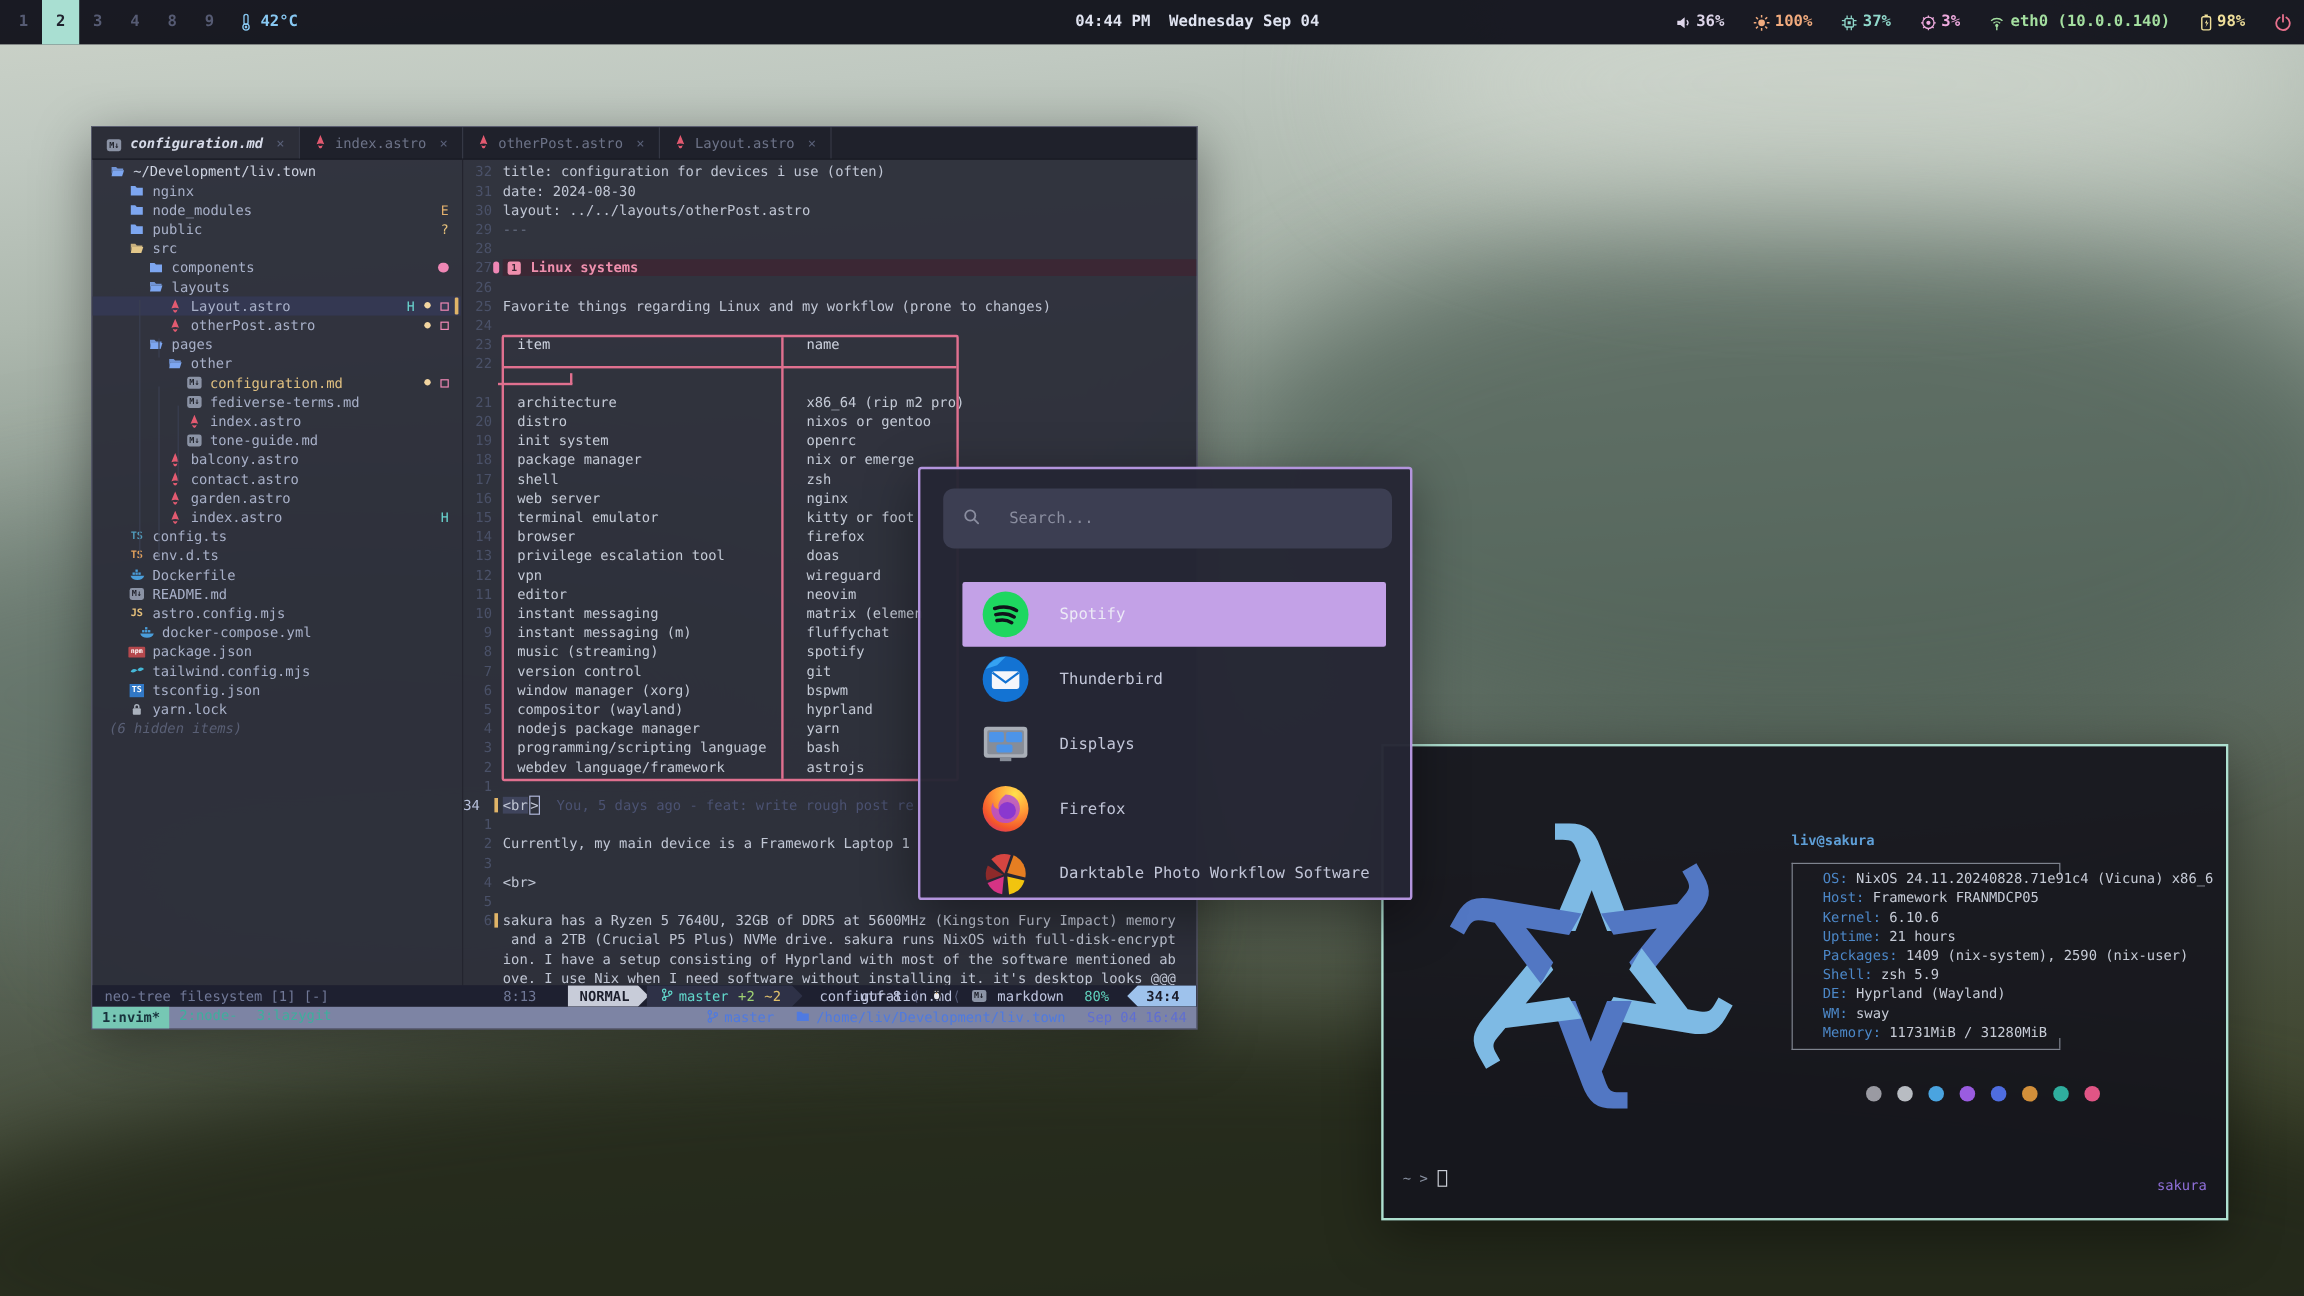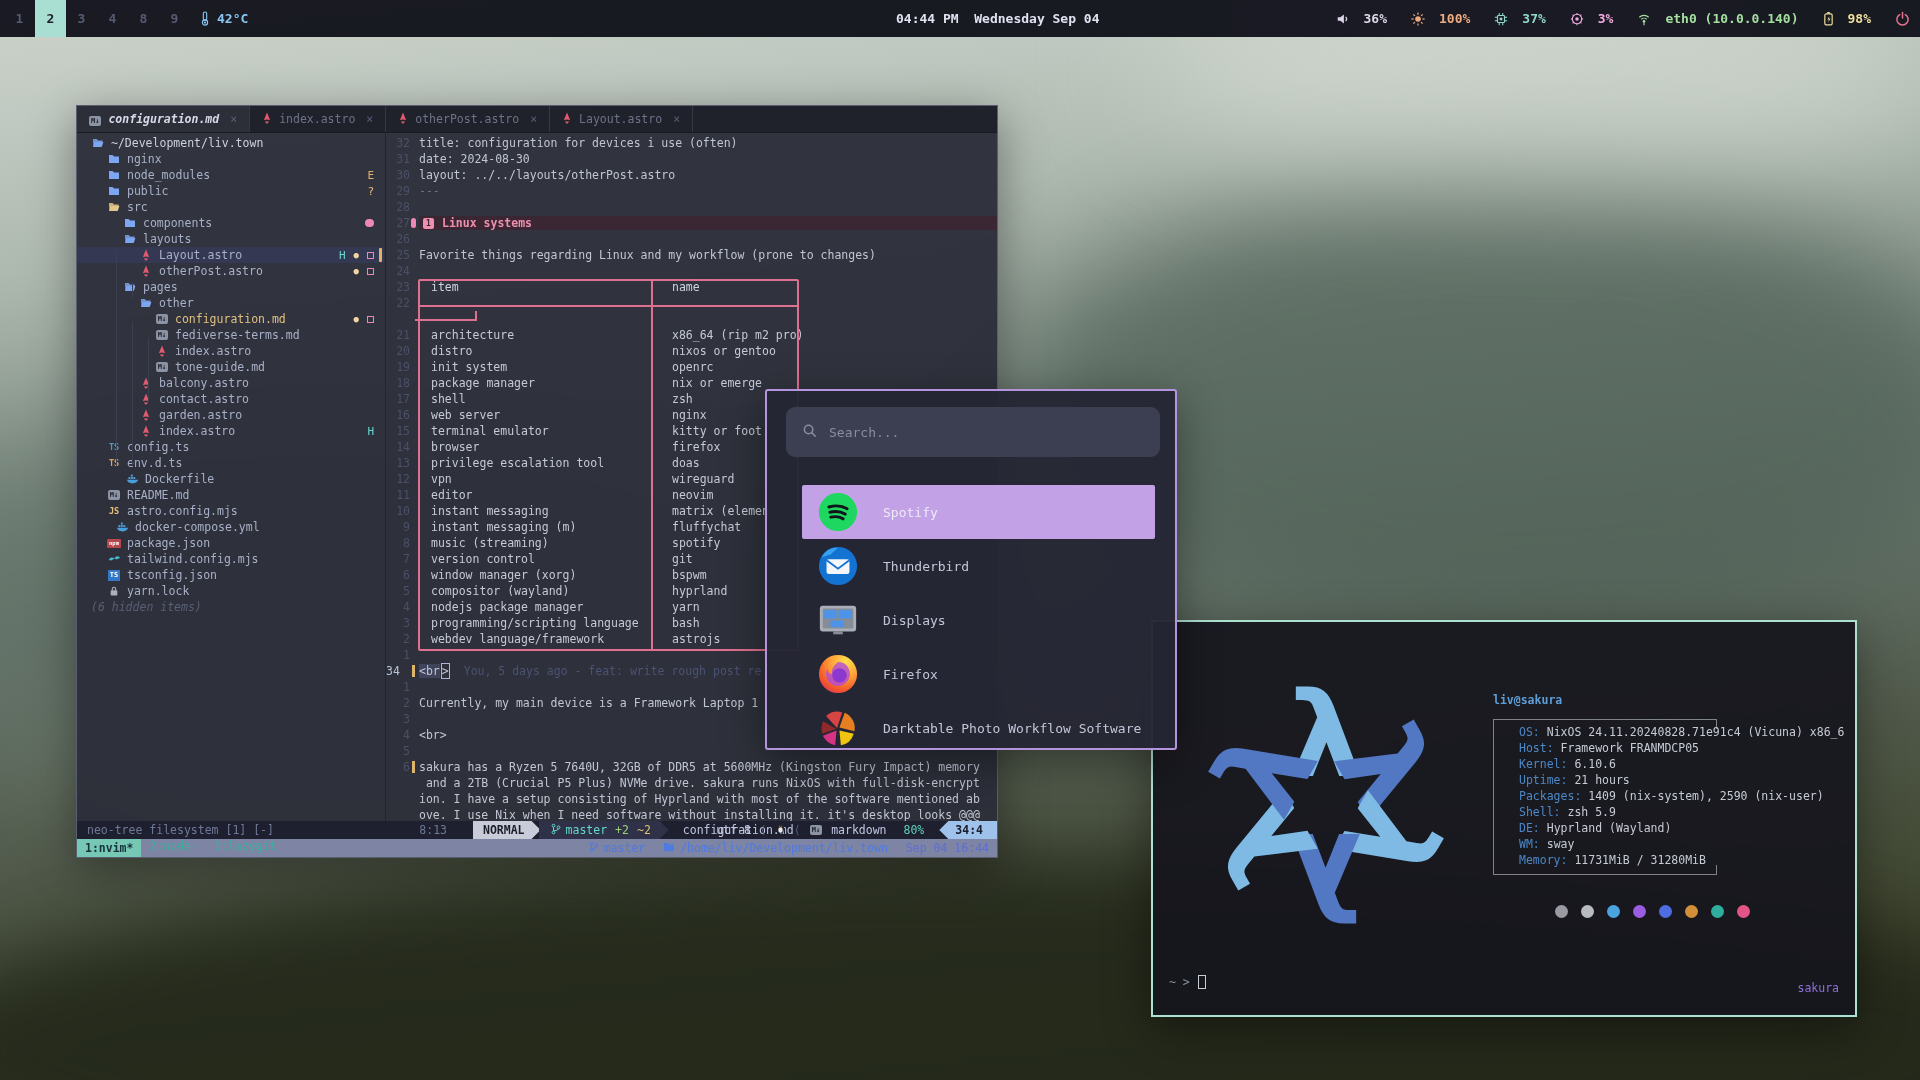--- a/index.html
+++ b/index.html
@@ -11,21 +11,21 @@
     background:linear-gradient(175deg,#ccd3c9 0%,#c0c9c1 10%,#adb8ae 22%,#93a096 34%,#7a897f 46%,#626f64 58%,#50594a 70%,#454c38 80%,#3a4029 90%,#2c3120 100%);}
   .wp-blob{position:absolute;border-radius:50%;}
   
   #topbar{left:0;top:0;width:1920px;height:37px;background:rgba(19,20,29,.97);color:#dfe3f0;font-size:13px;font-weight:bold;}
   #workspaces{position:absolute;left:4px;top:0;height:37px;display:flex;}
   .ws{width:31px;height:37px;display:flex;align-items:center;justify-content:center;color:#565b73;}
   .ws.active{background:#a9dfd2;color:#20222e;}
   #temp-module{position:absolute;left:200px;top:0;height:37px;display:flex;align-items:center;gap:7px;color:#88c8f2;}
   #clock{position:absolute;left:896px;top:0;height:37px;display:flex;align-items:center;white-space:pre;}
   #modules{position:absolute;right:10px;top:0;height:37px;display:flex;align-items:center;gap:24px;}
-  .mod{display:flex;align-items:center;gap:14px;}
+  .mod{display:flex;align-items:center;gap:4px;}
   .mod svg{display:block}
   
   .window{position:absolute;box-shadow:0 12px 44px rgba(0,0,0,.40);}
   #editor-window{left:76px;top:105px;width:922px;height:753px;border:1px solid #5a5d70;background:rgba(44,46,57,.96);}
   
   #tabbar{position:absolute;left:0;top:0;right:0;height:27px;background:#1f212b;display:flex;border-bottom:1px solid #191b23;}
   .tab{display:flex;align-items:center;gap:7px;padding:0 12px;border-right:1px solid #353845;color:#6d7388;font-size:11.5px;}
   .tab.active{background:#2c2e38;color:#d6dae8;font-style:italic;font-weight:bold;}
   .tab .close{color:#596078;font-style:normal;font-weight:normal;margin-left:4px}
   .mdchip{display:inline-block;background:#8b93a5;color:#1e2029;font-size:7px;font-weight:bold;line-height:10px;padding:0 2px;border-radius:2px;font-style:normal}
@@ -89,21 +89,21 @@
   #sl-pos{background:#9ec2ec;color:#1a1c2a;font-weight:bold;height:18px;display:flex;align-items:center;padding:0 14px 0 16px;margin-left:6px;
      clip-path:polygon(9px 0,100% 0,100% 100%,9px 100%,0 50%);}
   
   #tmuxbar{position:absolute;left:0;right:0;bottom:0;height:18px;background:#7d84a4;display:flex;align-items:center;font-size:11.5px;color:#3fae9d;}
   .tmux-win{padding:0 8px;}
   .tmux-win.active{background:#76c7b4;color:#17323c;height:18px;display:flex;align-items:center;font-weight:bold;}
   #tmux-right{margin-left:auto;display:flex;align-items:center;gap:18px;color:#5f6ed2;padding-right:8px;}
   #tmux-right .fold{color:#4f7ae0;display:flex;align-items:center;gap:5px}
   
   #launcher{left:765px;top:389px;width:412px;height:361px;border:2px solid #b394dd;border-radius:3px;background:rgba(37,38,52,.97);overflow:hidden;z-index:30;}
-  #search-box{position:absolute;left:19px;top:16px;width:374px;height:50px;border-radius:9px;background:#3c3e52;display:flex;align-items:center;gap:12px;padding:0 16px;color:#8a8d9f;font-size:13px;}
+  #search-box{position:absolute;left:19px;top:16px;width:374px;height:50px;border-radius:9px;background:#3c3e52;display:flex;align-items:center;gap:24px;padding:0 16px;color:#8a8d9f;font-size:13px;}
   .litem{position:absolute;left:35px;width:353px;height:54px;display:flex;align-items:center;gap:24px;padding-left:15px;color:#c2c6d8;font-size:13px;}
   .litem.selected{background:#c3a1e7;color:#eceaf6;border-radius:2px;}
   .litem .appicon{width:42px;height:42px;flex:none;display:flex;align-items:center;justify-content:center;}
   
   #fetchwin{left:1151px;top:620px;width:706px;height:397px;border:2px solid #aee0d0;background:rgba(21,21,29,.93);font-size:11.5px;z-index:20;}
   #nixlogo{position:absolute;left:18px;top:28px;width:310px;height:310px;}
   .nix-arm{position:absolute;inset:0;display:flex;align-items:center;justify-content:center;}
   .nix-arm span{font-family:"DejaVu Sans",sans-serif;font-weight:bold;font-size:118px;line-height:1;transform:translateY(-70px);}
   #fetch-info{position:absolute;left:340px;top:71px;}
   #fetch-title{color:#5e9ed6;font-weight:bold;height:16px;}
@@ -338,21 +338,21 @@
       <div class="trow" style="padding-left: 62px;"><span class="ticon"><svg viewBox="0 0 12 14" width="10" height="12">
             <path d="M6 .5 9.8 9.6Q6 8 2.2 9.6Z" fill="#e25a70"></path>
             <path d="M3.6 10.6q2.4 1.4 4.8 0-.9 3.2-2.4 3.2t-2.4-3.2" fill="#e25a70"></path>
           </svg></span><span>garden.astro</span></div>
       <div class="trow" style="padding-left: 62px;"><span class="ticon"><svg viewBox="0 0 12 14" width="10" height="12">
             <path d="M6 .5 9.8 9.6Q6 8 2.2 9.6Z" fill="#e25a70"></path>
             <path d="M3.6 10.6q2.4 1.4 4.8 0-.9 3.2-2.4 3.2t-2.4-3.2" fill="#e25a70"></path>
           </svg></span><span>index.astro</span><span class="badges"><span class="b-H">H</span></span></div>
       <div class="trow" style="padding-left: 30px;"><span class="ticon tschip" style="color:#519aba">TS</span><span>config.ts</span></div>
       <div class="trow" style="padding-left: 30px;"><span class="ticon tschip" style="color:#e2a15c">TS</span><span>env.d.ts</span></div>
-      <div class="trow" style="padding-left: 48px;"><span class="ticon" style="color:#4a9edb"><svg viewBox="0 0 16 12" width="13" height="10" fill="currentColor">
+      <div class="trow" style="padding-left: 30px;"><span class="ticon" style="color:#4a9edb"><svg viewBox="0 0 16 12" width="13" height="10" fill="currentColor">
             <rect x="3" y="3.6" width="2.4" height="2.4"></rect>
             <rect x="6" y="3.6" width="2.4" height="2.4"></rect>
             <rect x="9" y="3.6" width="2.4" height="2.4"></rect>
             <rect x="6" y=".6" width="2.4" height="2.4"></rect>
             <path d="M1 7h14q-1.5 4.4-7 4.4T1 7"></path>
           </svg></span><span>Dockerfile</span></div>
       <div class="trow" style="padding-left: 30px;"><span class="ticon"><span class="mdchip">M↓</span></span><span>README.md</span></div>
       <div class="trow" style="padding-left: 30px;"><span class="ticon tschip" style="color:#e6c07a">JS</span><span>astro.config.mjs</span></div>
       <div class="trow" style="padding-left: 38px;"><span class="ticon" style="color:#4a9edb"><svg viewBox="0 0 16 12" width="13" height="10" fill="currentColor">
             <rect x="3" y="3.6" width="2.4" height="2.4"></rect>

